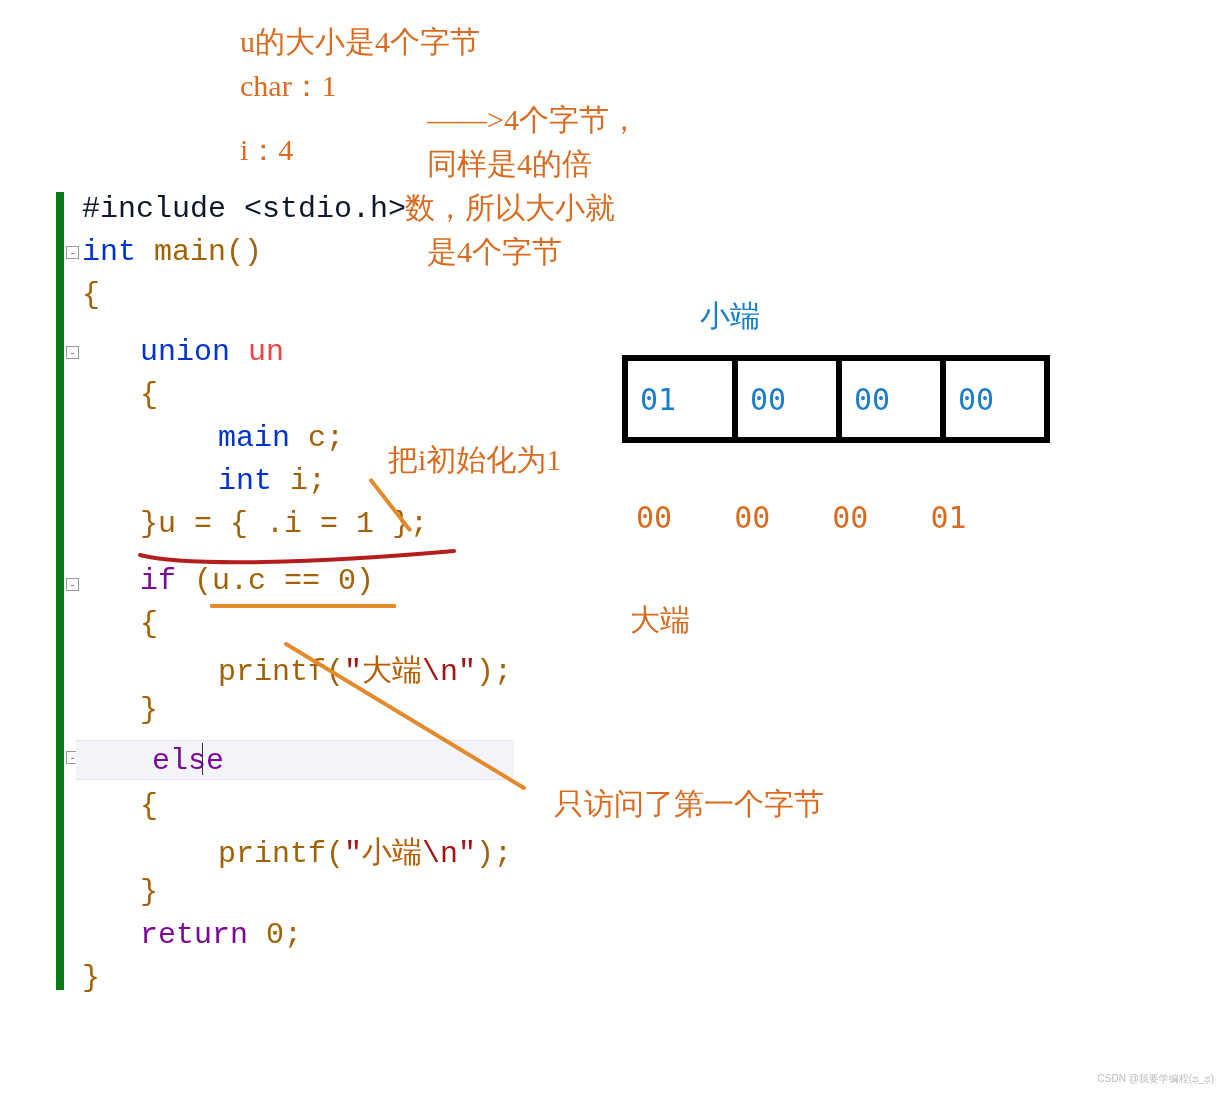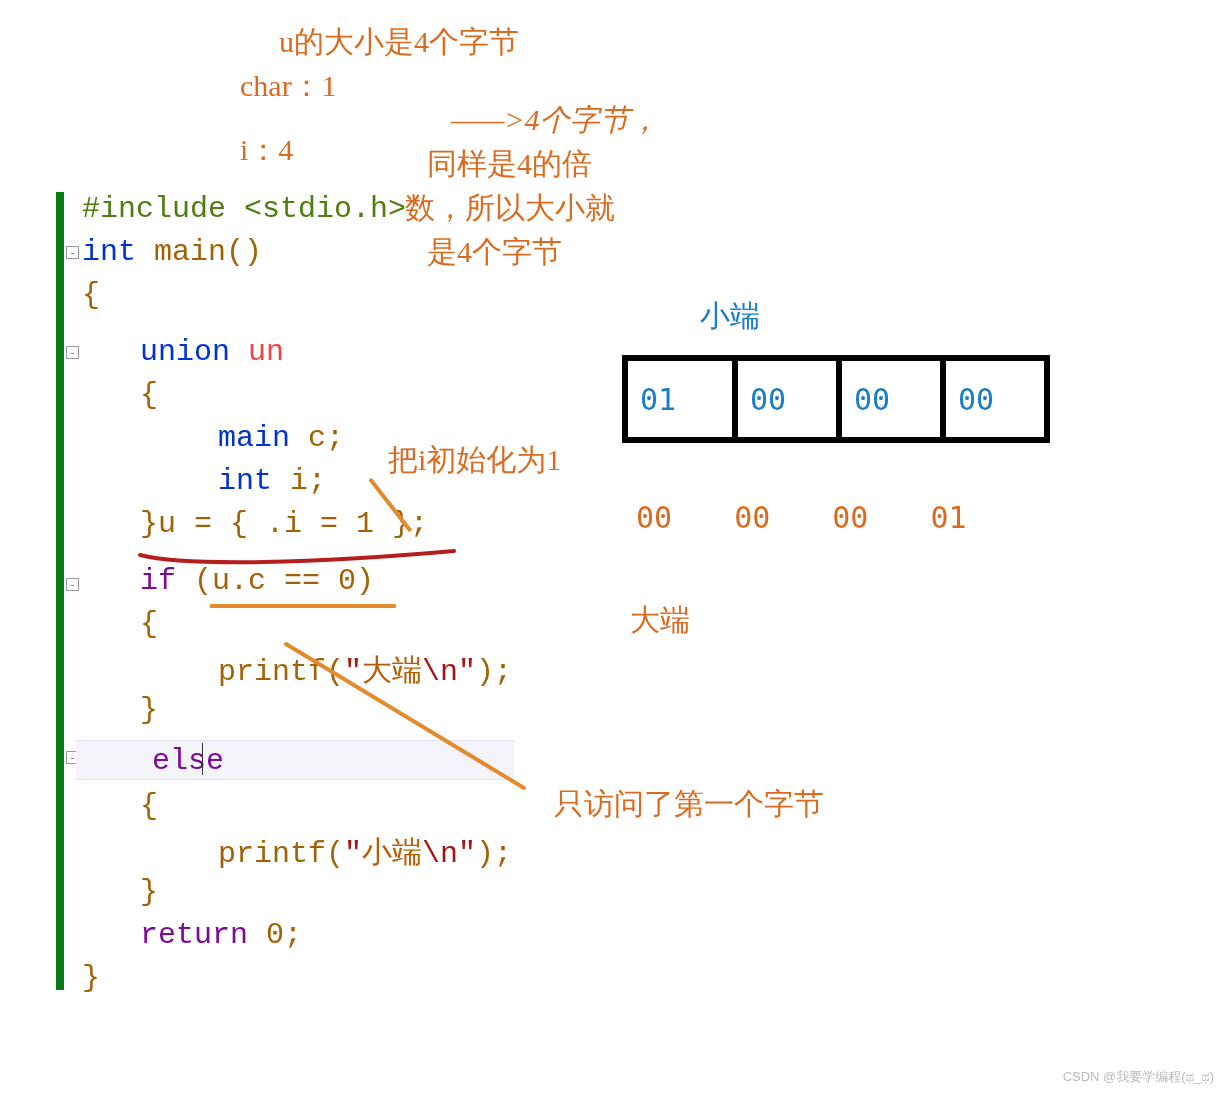--- a/index.html
+++ b/index.html
@@ -8,21 +8,21 @@
     width: 1224px;
     height: 1094px;
     background: #ffffff;
     font-family: "SimSun", "宋体", serif;
     position: relative;
     overflow: hidden;
   }
   .abs { position: absolute; }
   .code-font { font-family: "Consolas", "Courier New", monospace; font-size: 30px; }
   .anno { color: #d86b1f; font-size: 30px; line-height: 1.35; }
-  .comment-gray { color: #4d7c0f; }
+  .comment-gray { color: #0f172a; }
   .kw-blue { color: #0033cc; }
   .kw-purple { color: #7b0a96; }
   .str-brown { color: #a31515; }
   .str-cn { color: #b85c00; }
   .plain { color: #a16207; }
 
   
   #green-bar { left: 56px; top: 192px; width: 8px; height: 798px; background: #0a7c16; }
 
   
@@ -60,32 +60,32 @@
   #else-hl {
     left: 76px; top: 740px; width: 438px; height: 38px;
     background: #f3f3fa; border-top:1px solid #e3e3ef; border-bottom:1px solid #e3e3ef;
   }
   #else-cursor {
     left: 202px; top: 743px; width: 1px; height: 32px; background: #333;
   }
 
   
   #watermark {
-    right: 10px; bottom: 8px; color: #bbb; font-size: 13px;
+    right: 10px; bottom: 8px; color: #bbb; font-size: 10px;
     font-family: "Microsoft YaHei", sans-serif;
   }
 </style>
 </head>
 <body>
 
-<div class="abs anno" style="left:240px; top:22px;margin-left:39px;">u的大小是4个字节</div>
+<div class="abs anno" style="left:240px; top:22px;">u的大小是4个字节</div>
 <div class="abs anno" style="left:240px; top:66px;">char：1</div>
 <div class="abs anno" style="left:240px; top:130px;">i：4</div>
 
-<div class="abs anno" style="left:451px; top:100px;font-style:italic;">——&gt;4个字节，</div>
+<div class="abs anno" style="left:427px; top:100px;">——&gt;4个字节，</div>
 <div class="abs anno" style="left:427px; top:144px;">同样是4的倍</div>
 <div class="abs anno" style="left:405px; top:188px;">数，所以大小就</div>
 <div class="abs anno" style="left:427px; top:232px;">是4个字节</div>
 
 <div id="green-bar" class="abs"></div>
 
 <div class="abs gutter-box" style="left:66px; top:246px;">-</div>
 <div class="abs gutter-box" style="left:66px; top:346px;">-</div>
 <div class="abs gutter-box" style="left:66px; top:578px;">-</div>
 <div class="abs gutter-box" style="left:66px; top:751px;">-</div>

